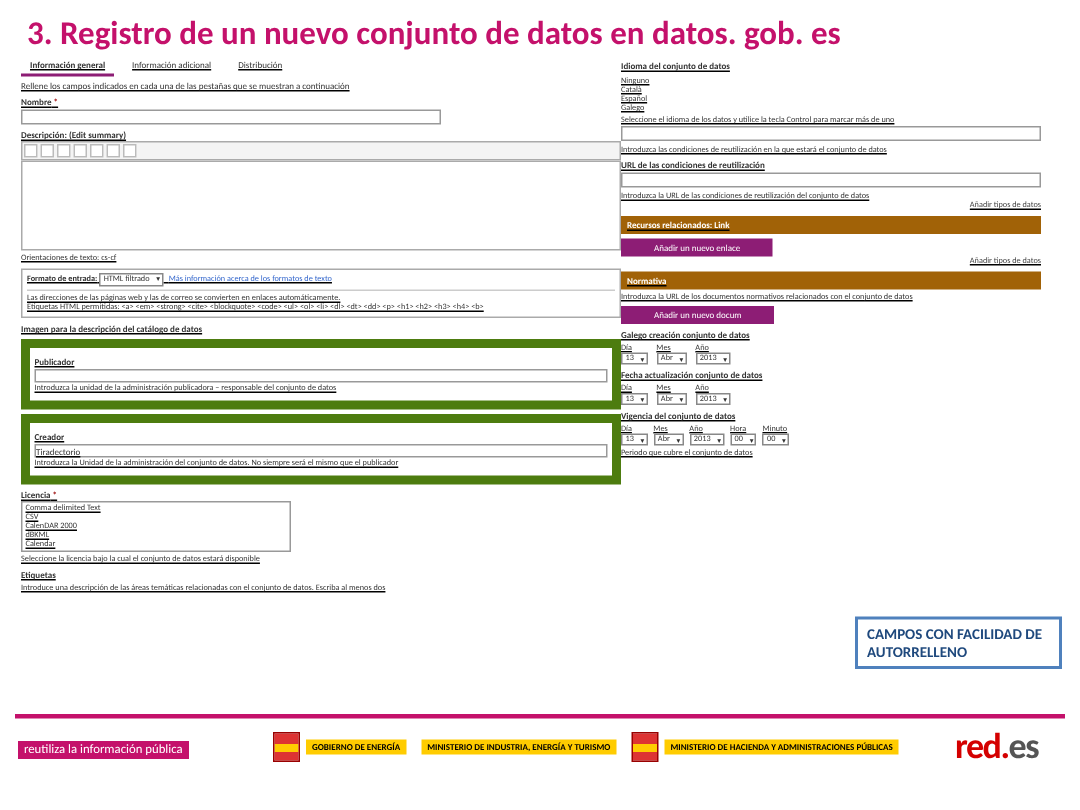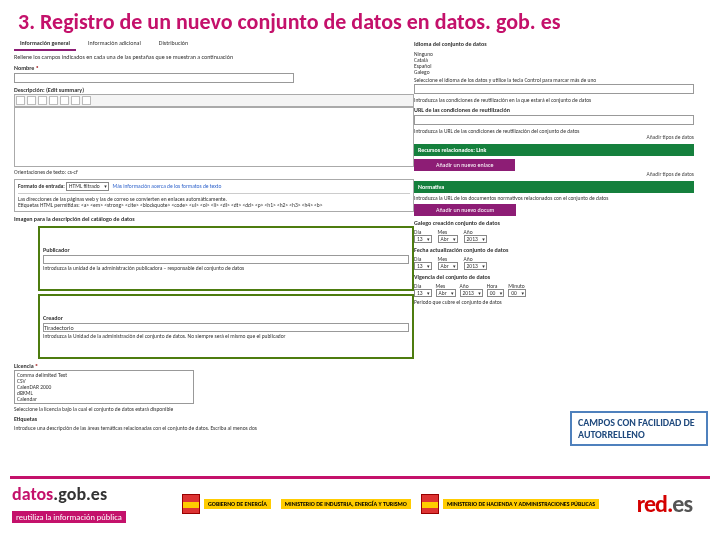--- a/index.html
+++ b/index.html
@@ -1,41 +1,41 @@
 <!DOCTYPE html>
 <html><head>
 <meta charset="utf-8">
 <style>
   * { box-sizing: border-box; margin: 0; padding: 0; }
   body { width: 720px; height: 540px; font-family: Calibri, Arial, sans-serif; background: #fff; position: relative; overflow: hidden; }
   .slide { width: 720px; height: 540px; position: relative; }
   .title { color: #c4116b; font-size: 22px; font-weight: bold; padding: 8px 18px 2px; }
   .subtitle { color: #444; font-size: 15px; padding: 2px 30px 6px; }
-  .main { display: flex; gap: 0; padding: 0 14px; }
+  .main { display: flex; gap: 0; padding: 0 14px; text-decoration: underline; }
   .left, .right { font-size: 6px; color: #333; }
   .left { width: 400px; }
   .right { width: 280px; position: relative; }
   .tabs { display: flex; gap: 6px; margin-bottom: 2px; }
   .tab { padding: 2px 6px; border-bottom: 2px solid transparent; font-size: 6px; }
   .tab.active { font-weight: bold; border-bottom: 2px solid #8d1d75; }
   .hint { font-size: 6px; margin: 2px 0; }
   .label { font-size: 6px; font-weight: bold; margin-top: 3px; display: block; }
   .req::after { content: " *"; color: #900; }
   .input { width: 70%; height: 10px; border: 1px solid #999; background: #fff; margin: 1px 0 3px; }
   .toolbar { border: 1px solid #aaa; background: #f4f4f4; padding: 1px; display: flex; gap: 2px; font-size: 5px; }
   .tbtn { width: 9px; height: 9px; border: 1px solid #bbb; background: #fff; display: inline-block; }
   .editor { border: 1px solid #aaa; height: 60px; background: #fff; }
   .htmlnote { border: 1px solid #aaa; padding: 2px 3px; margin-top: 4px; font-size: 5.5px; line-height: 1.2; }
   .htmlnote .hline { border-top: 1px solid #ccc; margin: 2px 0; }
-  .blockfield { border: 2px solid #4d7c0f; padding: 18px 3px; margin-top: 3px; margin-left: 24px; }
+  .blockfield { border: 6px solid #4d7c0f; padding: 5px 3px; margin-top: 3px; }
   .blockfield .lab { font-weight: bold; font-size: 6px; }
   .blockfield .inp { height: 9px; border: 1px solid #999; background: #fff; margin-top: 1px; }
   .blockfield .desc { font-size: 5.5px; margin-top: 1px; }
   .sellist { border: 1px solid #999; background: #fff; font-size: 5.5px; padding: 1px 2px; width: 45%; height: 34px; overflow: hidden; }
-  .sectionbar { background: #15803d; color: #fff; font-size: 6px; padding: 2px 4px; margin-top: 4px; font-weight: bold; }
+  .sectionbar { background: #a16207; color: #fff; font-size: 6px; padding: 2px 4px; margin-top: 4px; font-weight: bold; }
   .btn-add { background: #8d1d75; color: #fff; border: none; font-size: 6px; padding: 2px 22px; margin-top: 3px; display: inline-block; }
   .smalltxt { font-size: 5.5px; margin-top: 2px; }
   .aname { font-size: 5.5px; text-align: right; color: #444; }
   .checklist { font-size: 5.5px; margin-top: 3px; }
   .checkitem { display: flex; align-items: center; gap: 3px; }
   .datepick { display: flex; gap: 6px; margin-top: 2px; }
   .dp { font-size: 5.5px; }
   .dp .sel { border: 1px solid #888; background: #fff; padding: 0 8px 0 2px; position: relative; display: inline-block; }
   .dp .sel::after { content: "▾"; position: absolute; right: 1px; font-size: 5px; }
   .datewide  { display: flex; gap: 4px; margin-top: 2px; flex-wrap: wrap; }
@@ -185,21 +185,20 @@
       <div class="smalltxt">Periodo que cubre el conjunto de datos</div>
     </div>
   </div>
 
   <div class="callout">CAMPOS CON FACILIDAD DE AUTORRELLENO</div>
 
   <div class="bottombar">
     <div class="magenta-line"></div>
     <div class="logorow">
       <div class="logo-datos">
-        <div class="brand"><span class="d">datos</span><span>.gob.es</span></div>
         <span class="tag">reutiliza la información pública</span>
       </div>
       <div class="govblk">
         <div class="escudo"></div>
         <div class="govtxt">GOBIERNO DE ENERGÍA</div>
       </div>
       <div class="govblk">
         <div class="govtxt">MINISTERIO DE INDUSTRIA, ENERGÍA Y TURISMO</div>
       </div>
       <div class="govblk">

